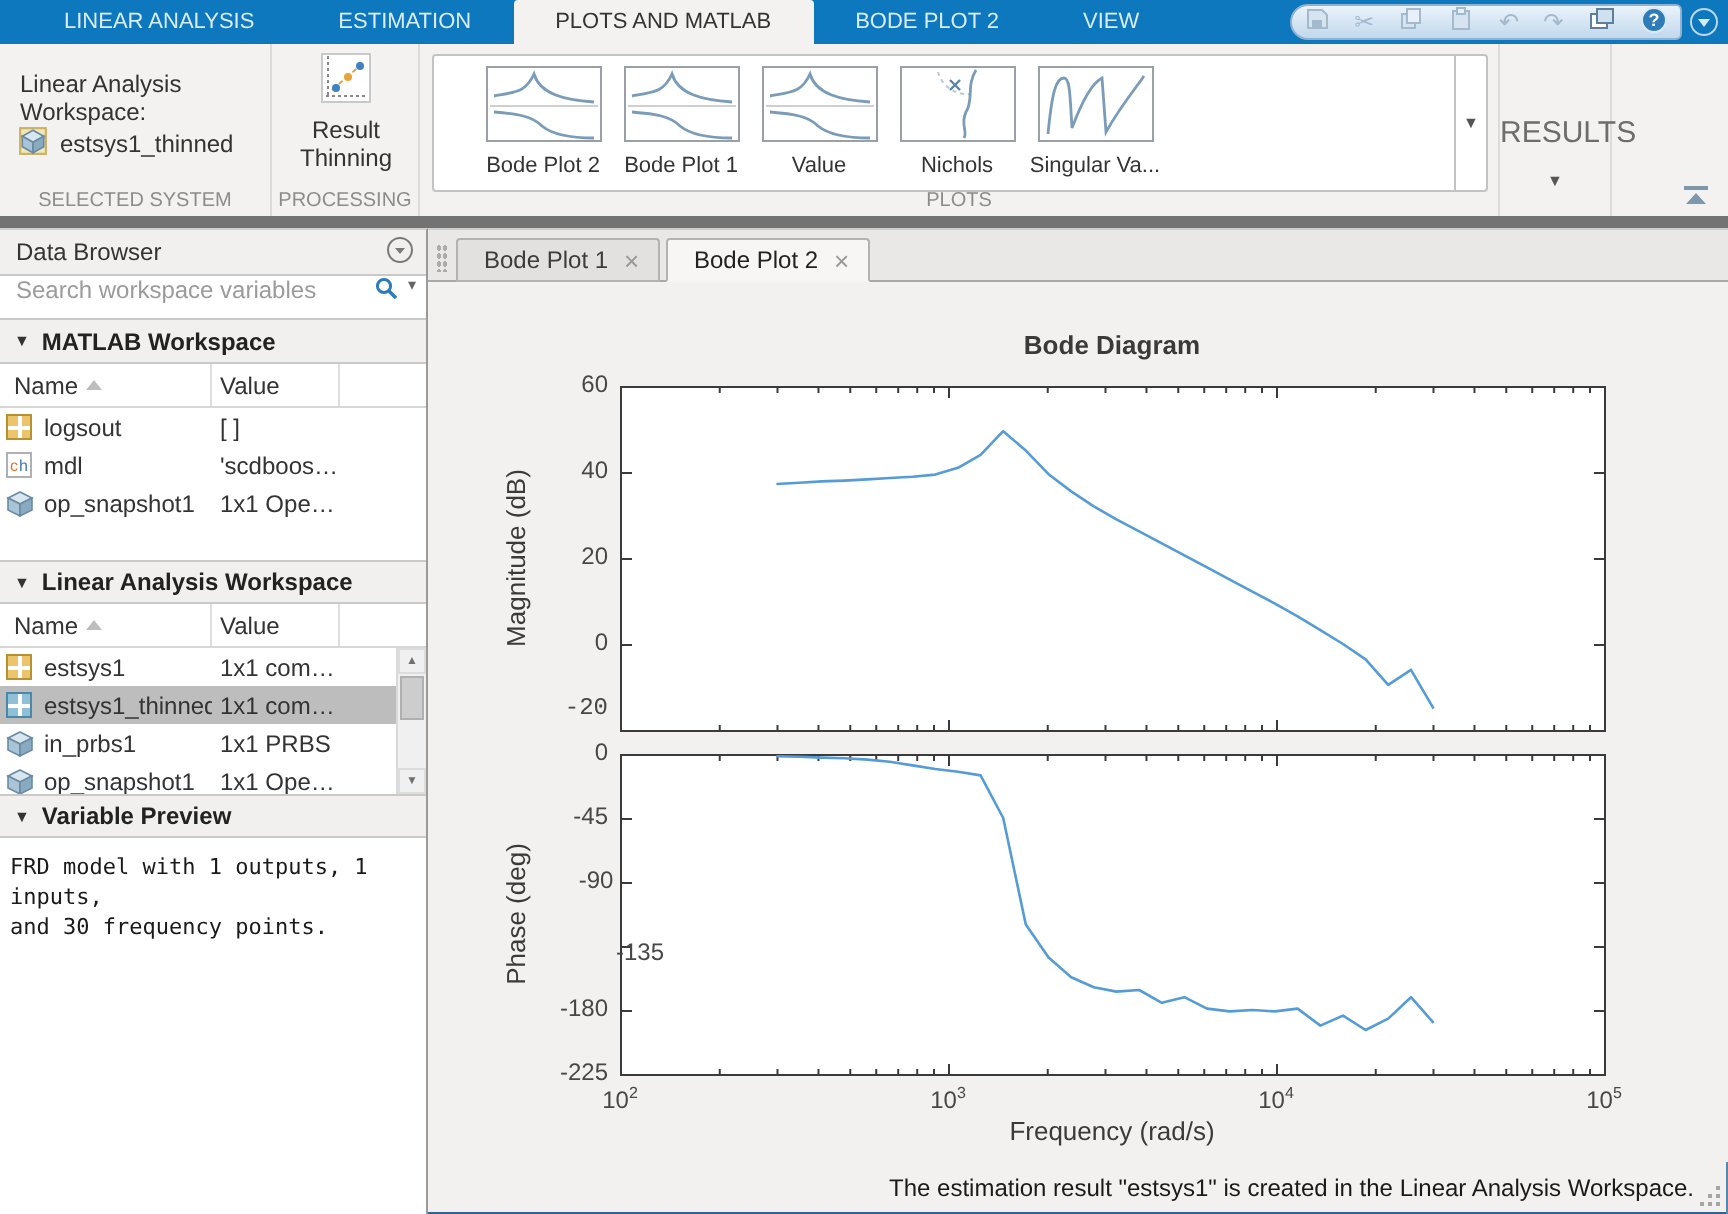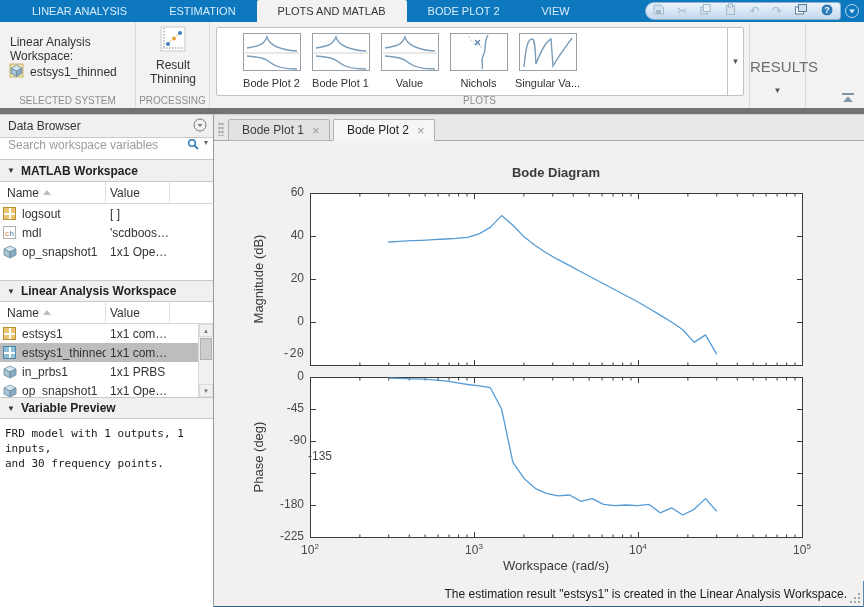--- a/index.html
+++ b/index.html
@@ -375,21 +375,21 @@
       <span class="x">×</span>
     </div>
     <div class="dtab active" style="left:119px;">
       <span>Bode Plot 2</span>
       <span class="x">×</span>
     </div>
   </div>
 
   <div class="figure" id="figure">
     <div class="fig-title">Bode Diagram</div>
-    <div class="fig-xlabel">Workspace  (rad/s)</div>
+    <div class="fig-xlabel">Frequency  (rad/s)</div>
     <div class="legend">
       <span class="sample" style="border-top-color: rgb(85, 156, 214);"></span>
       <span class="llabel">estsys1_thinned</span>
     </div>
   <div></div>
       <svg width="493" height="173" style="position:absolute;left:96px;top:52px;overflow:visible;">
         <rect x="0.5" y="0.5" width="492" height="172" fill="#ffffff" stroke="#3b3b3b"></rect>
         <line x1="0.5" y1="172" x2="0.5" y2="167" stroke="#3b3b3b" stroke-width="1"></line>
         <line x1="0.5" y1="1" x2="0.5" y2="6" stroke="#3b3b3b" stroke-width="1"></line>
         <line x1="164.5" y1="172" x2="164.5" y2="167" stroke="#3b3b3b" stroke-width="1"></line>
@@ -533,21 +533,21 @@
         <line x1="492" y1="96.5" x2="487" y2="96.5" stroke="#3b3b3b" stroke-width="1"></line>
         <line x1="1" y1="128.5" x2="6" y2="128.5" stroke="#3b3b3b" stroke-width="1"></line>
         <line x1="492" y1="128.5" x2="487" y2="128.5" stroke="#3b3b3b" stroke-width="1"></line>
         <line x1="1" y1="160.5" x2="6" y2="160.5" stroke="#3b3b3b" stroke-width="1"></line>
         <line x1="492" y1="160.5" x2="487" y2="160.5" stroke="#3b3b3b" stroke-width="1"></line>
         <polyline points="78.2,1.1 89.6,1.4 101.0,1.8 112.3,2.1 123.6,2.8 134.9,3.9 146.3,5.7 157.6,7.5 169.0,8.9 180.3,10.7 191.6,32.0 202.9,85.3 214.3,101.7 225.6,111.6 236.9,116.6 248.2,118.8 259.6,118.0 270.9,124.4 282.2,121.6 293.5,127.3 304.9,128.7 316.2,128.0 327.5,128.7 338.8,127.3 350.2,135.8 361.5,130.8 372.8,138.0 384.1,132.3 395.5,121.6 406.8,134.4" fill="none" stroke="#559cd6" stroke-width="1.3" stroke-linejoin="round"></polyline>
       </svg>
       <div class="ytick" style="left: 50px; top: 228px;">0</div>
       <div class="ytick" style="left: 50px; top: 260px;">-45</div>
       <div class="ytick" style="left: 64px; top: 292px; text-align: center;">-90</div>
-      <div class="ytick" style="left: 50px; top: 308px; padding-left: 44px;">-135</div>
+      <div class="ytick" style="left: 50px; top: 328px; padding-left: 44px;">-135</div>
       <div class="ytick" style="left: 50px; top: 356px;">-180</div>
       <div class="ytick" style="left: 50px; top: 388px;">-225</div>
       <div class="ylab" style="left: 44px; top: 316px;">Phase (deg)</div>
       <div class="xtick" style="left: 76px; top: 401px;">10<sup>2</sup></div>
       <div class="xtick" style="left: 240px; top: 401px;">10<sup>3</sup></div>
       <div class="xtick" style="left: 404px; top: 401px;">10<sup>4</sup></div>
       <div class="xtick" style="left: 568px; top: 401px;">10<sup>5</sup></div>
     </div>
 
   <div class="statusbar">

